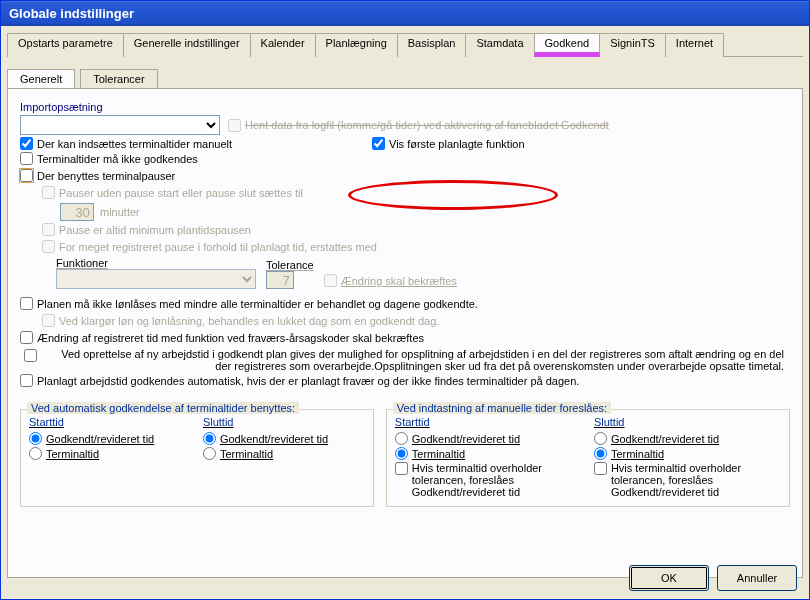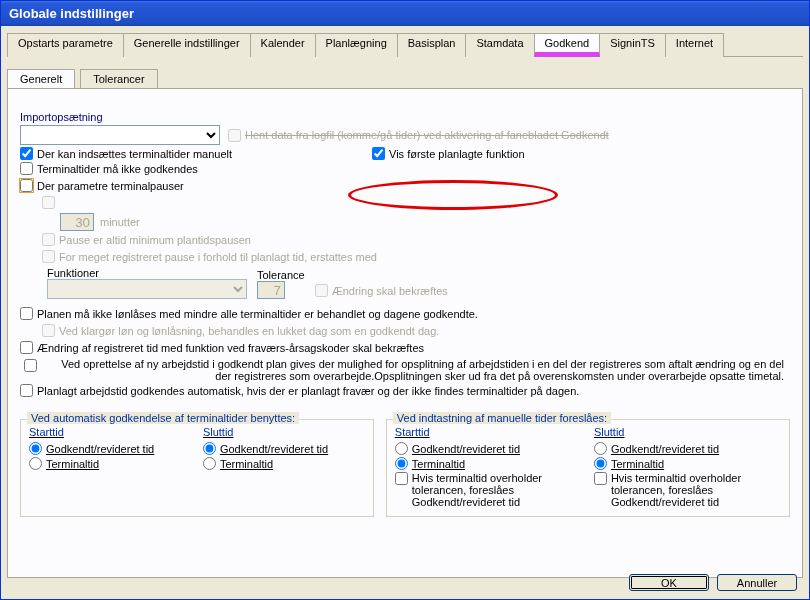--- a/index.html
+++ b/index.html
@@ -65,33 +65,33 @@
     padding: 3px 12px;
     margin-right: -1px;
     cursor: pointer;
   }
   .subtab.active {
     background: #fcfcfe;
   }
   .panel {
     border: 1px solid #aca899;
     background: #fcfcfe;
-    padding: 20px 12px 8px 12px;
+    padding: 10px 12px 8px 12px;
     position: relative;
     height: 490px;
   }
   .group-label { color: #00007f; }
   .disabled { color: #aca899; }
   .disabled-strike { color: #aca899; text-decoration: line-through; }
   .chk { display: inline-flex; align-items: center; gap: 4px; }
   .chk input[type=checkbox] { margin: 0; width: 13px; height: 13px; }
   .chk.orange input[type=checkbox] { accent-color: #f0a030; }
   .row { margin: 2px 0; }
   .indent1 { margin-left: 22px; }
-  .indent1b { margin-left: 27px; }
+  .indent1b { margin-left: 36px; text-decoration: underline; }
   .indent2 { margin-left: 40px; }
   select.combo {
     width: 200px;
     height: 20px;
     border: 1px solid #7f9db9;
     background: #fff;
   }
   input.txt {
     border: 1px solid #7f9db9;
     background: #fff;
@@ -123,21 +123,21 @@
   .radio input { margin: 0; }
   .btnrow {
     position: absolute;
     right: 12px;
     bottom: 8px;
     display: flex;
     gap: 8px;
   }
   button.btn {
     min-width: 80px;
-    height: 17px;
+    height: 26px;
     background: #ece9d8;
     border: 1px solid #003c74;
     border-radius: 3px;
     font-family: Tahoma, sans-serif;
     font-size: 11px;
     cursor: pointer;
   }
   button.btn.default { outline: 1px solid #000; outline-offset: -3px; }
   .red-oval {
     position: absolute;
@@ -210,27 +210,28 @@
           <div class="row">
             <label class="chk">
               <input type="checkbox" style="">
               <span>Terminaltider må ikke godkendes</span>
             </label>
           </div>
 
           <div class="row">
             <label class="chk orange">
               <input type="checkbox" style="outline: rgb(224, 160, 64) solid 1px;">
-              <span>Der parametre terminalpauser</span>
+              <span>Der benyttes terminalpauser</span>
             </label>
           </div>
 
           <div class="row indent1">
             <label class="chk disabled">
               <input type="checkbox" disabled="" style="">
+              <span>Pauser uden pause start eller pause slut sættes til</span>
             </label>
           </div>
           <div class="row indent2 disabled" style="display:flex;align-items:center;gap:6px;">
             <input class="txt disabled-bg" style="width: 34px;" disabled="" value="30">
             <span>minutter</span>
           </div>
 
           <div class="row indent1">
             <label class="chk disabled">
               <input type="checkbox" disabled="" style="">

